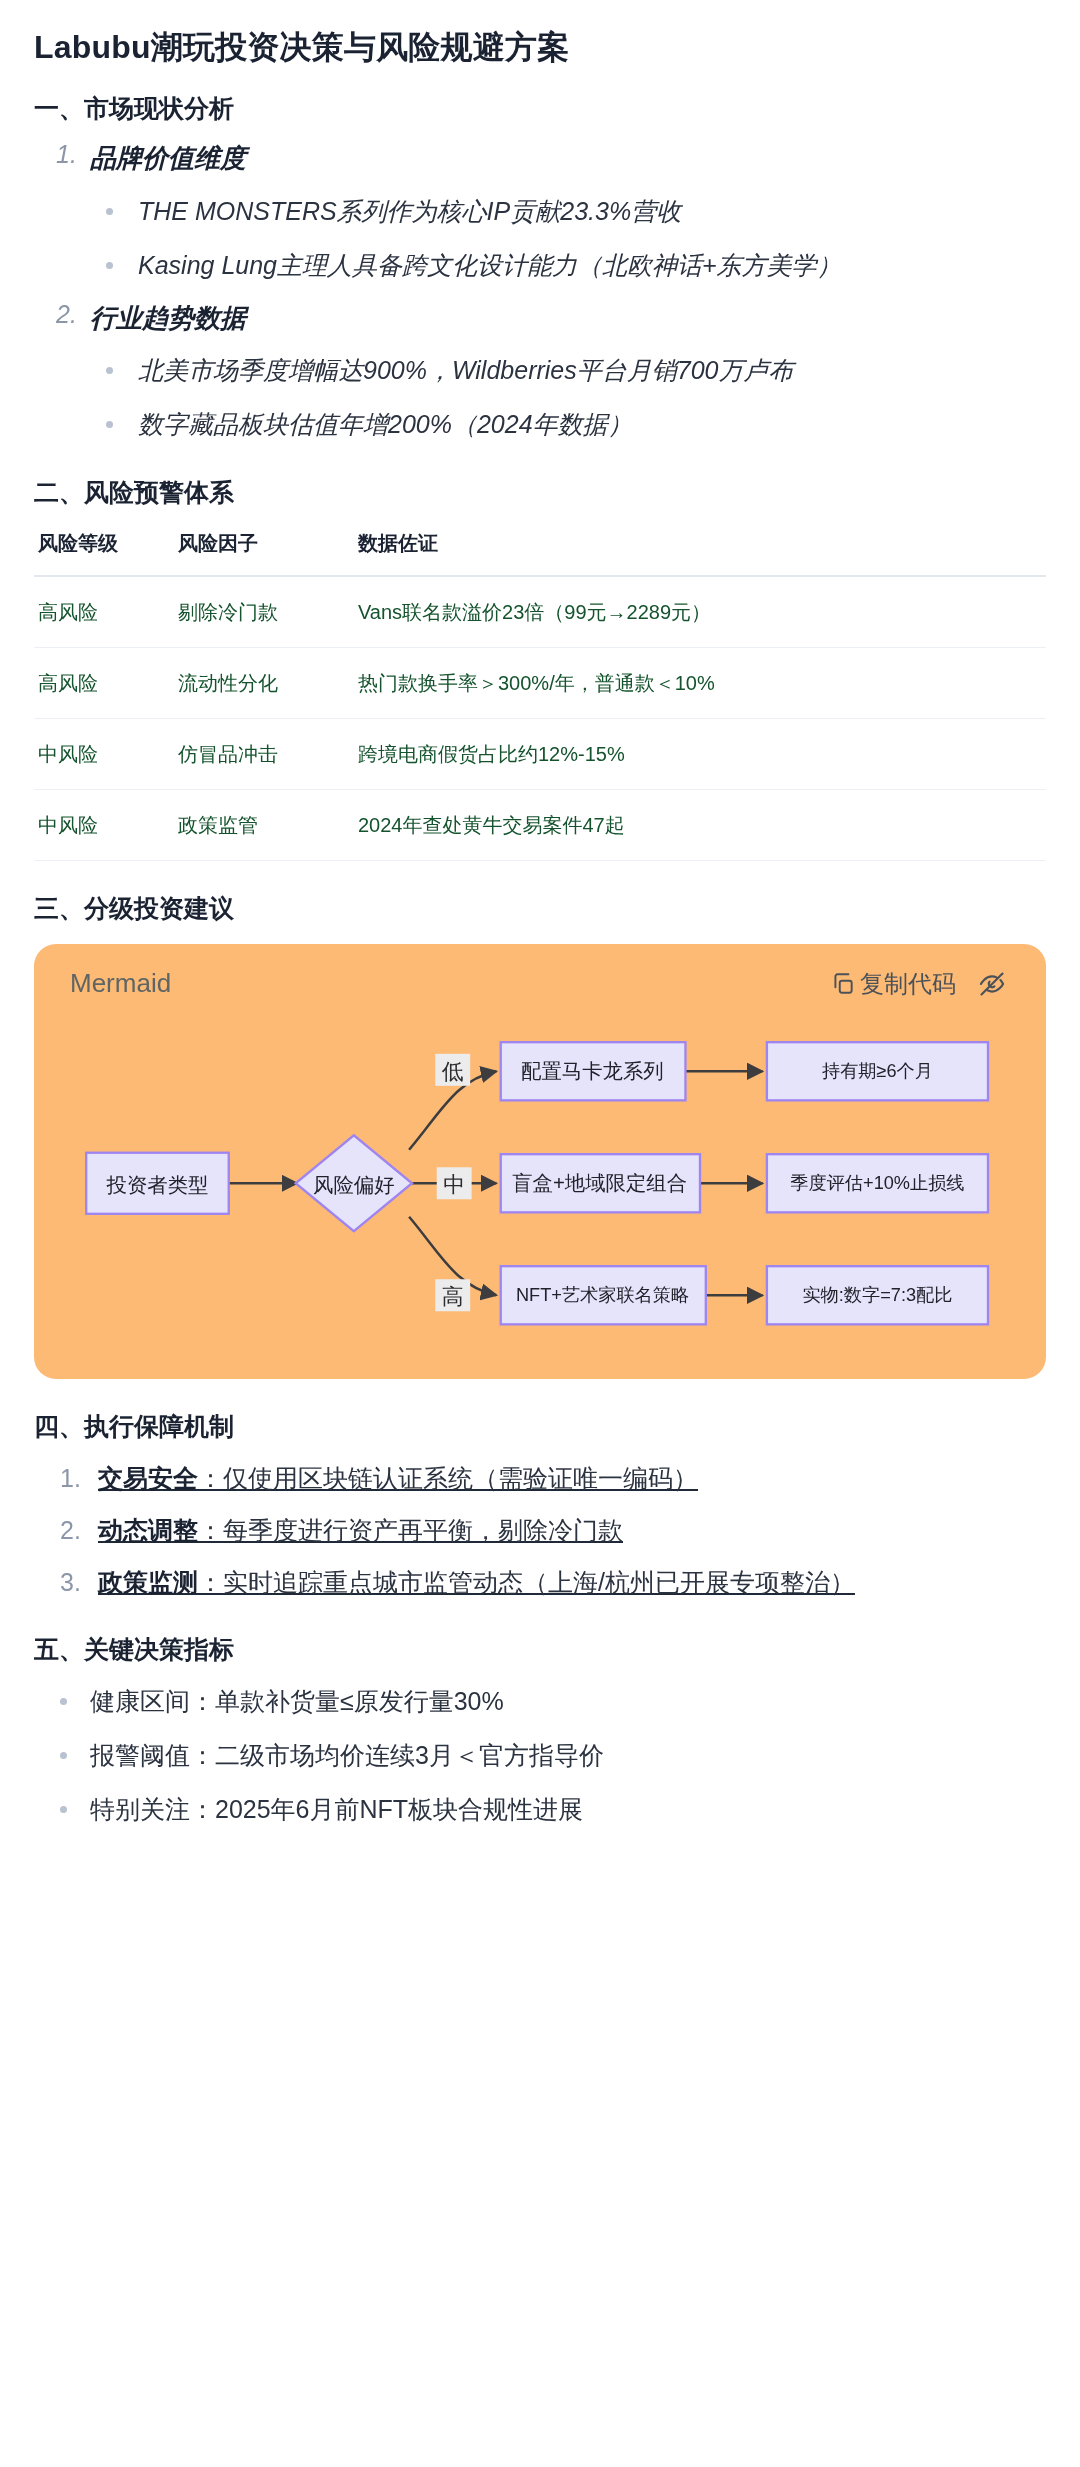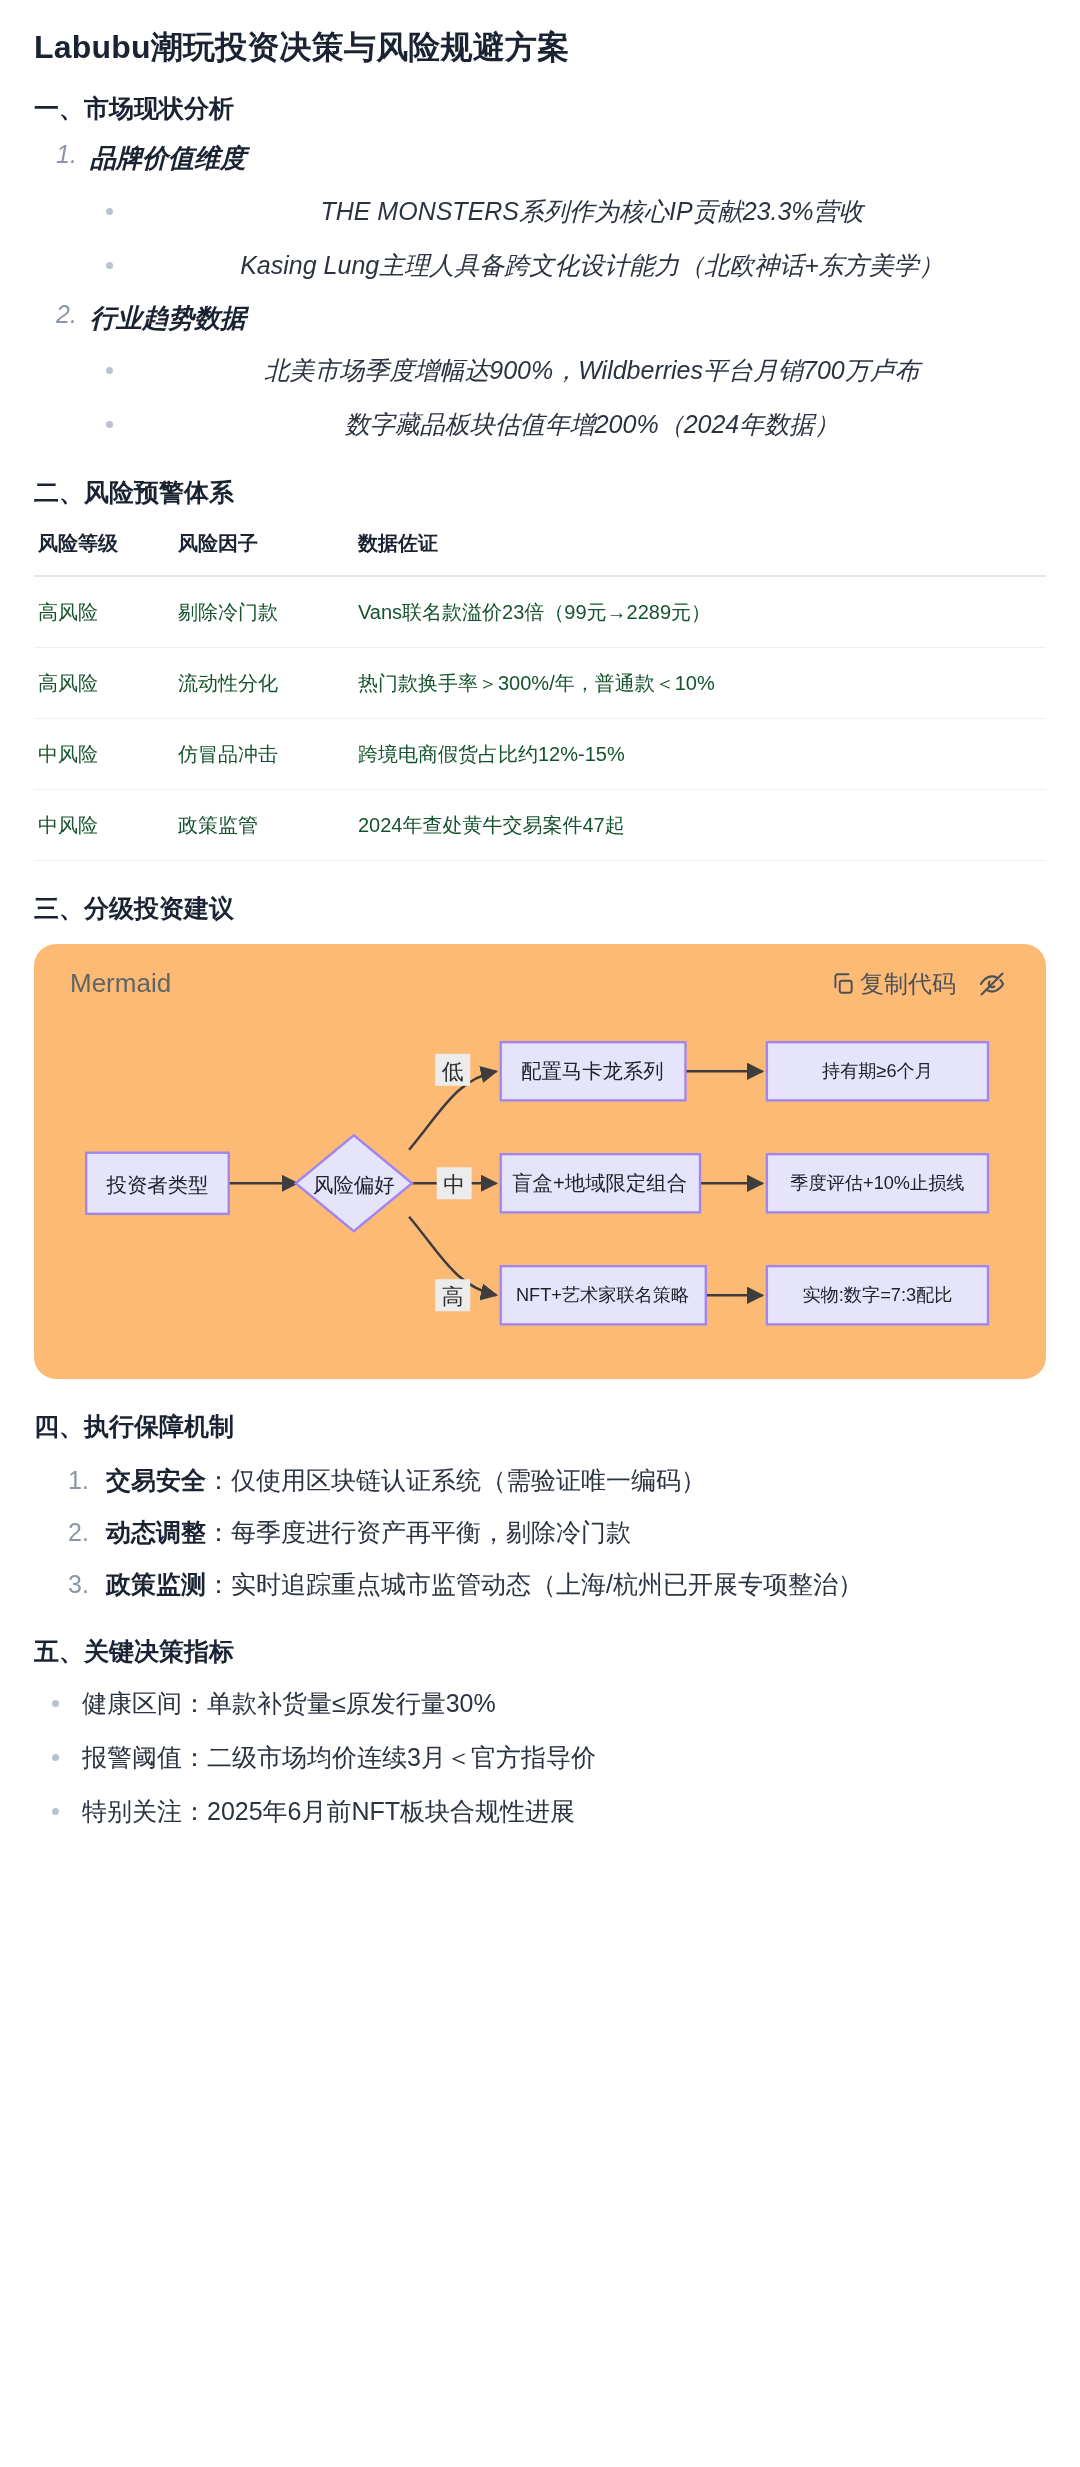--- a/index.html
+++ b/index.html
@@ -76,21 +76,20 @@
     padding: 0;
   }
   ul.lvl2 > li {
     position: relative;
     padding-left: 48px;
     margin: 0 0 14px 0;
     font-size: 25px;
     line-height: 1.62;
     color: #2b3240;
     font-weight: 400;
-    text-align: center;
   }
   ul.lvl2 > li::before {
     content: "";
     position: absolute;
     left: 16px;
     top: 17px;
     width: 7px;
     height: 7px;
     border-radius: 50%;
     background: #b9c2d0;
@@ -192,23 +191,24 @@
     font-size: 15px;
     fill: #2b2b30;
     text-anchor: middle;
     dominant-baseline: central;
   }
   .edgelabel-bg { fill: #ececec; }
 
   
   ol.boldlist {
     list-style: none;
-    margin: 16px;
+    margin: 8px;
     padding: 0;
     counter-reset: b1;
+    text-decoration: underline;
   }
   ol.boldlist > li {
     counter-increment: b1;
     position: relative;
     padding-left: 56px;
     margin: 0 0 12px 0;
     font-size: 25px;
     line-height: 1.6;
     color: #2b3240;
   }
@@ -218,21 +218,21 @@
     left: 18px;
     top: 0;
     color: #8b96a8;
     font-size: 25px;
   }
   .bl-key { font-weight: 700; color: #1b2333; }
 
   
   ul.finallist {
     list-style: none;
-    margin: 0;
+    margin: 8px;
     padding: 0;
   }
   ul.finallist > li {
     position: relative;
     padding-left: 48px;
     margin: 0 0 14px 0;
     font-size: 25px;
     line-height: 1.6;
     color: #2b3240;
   }

